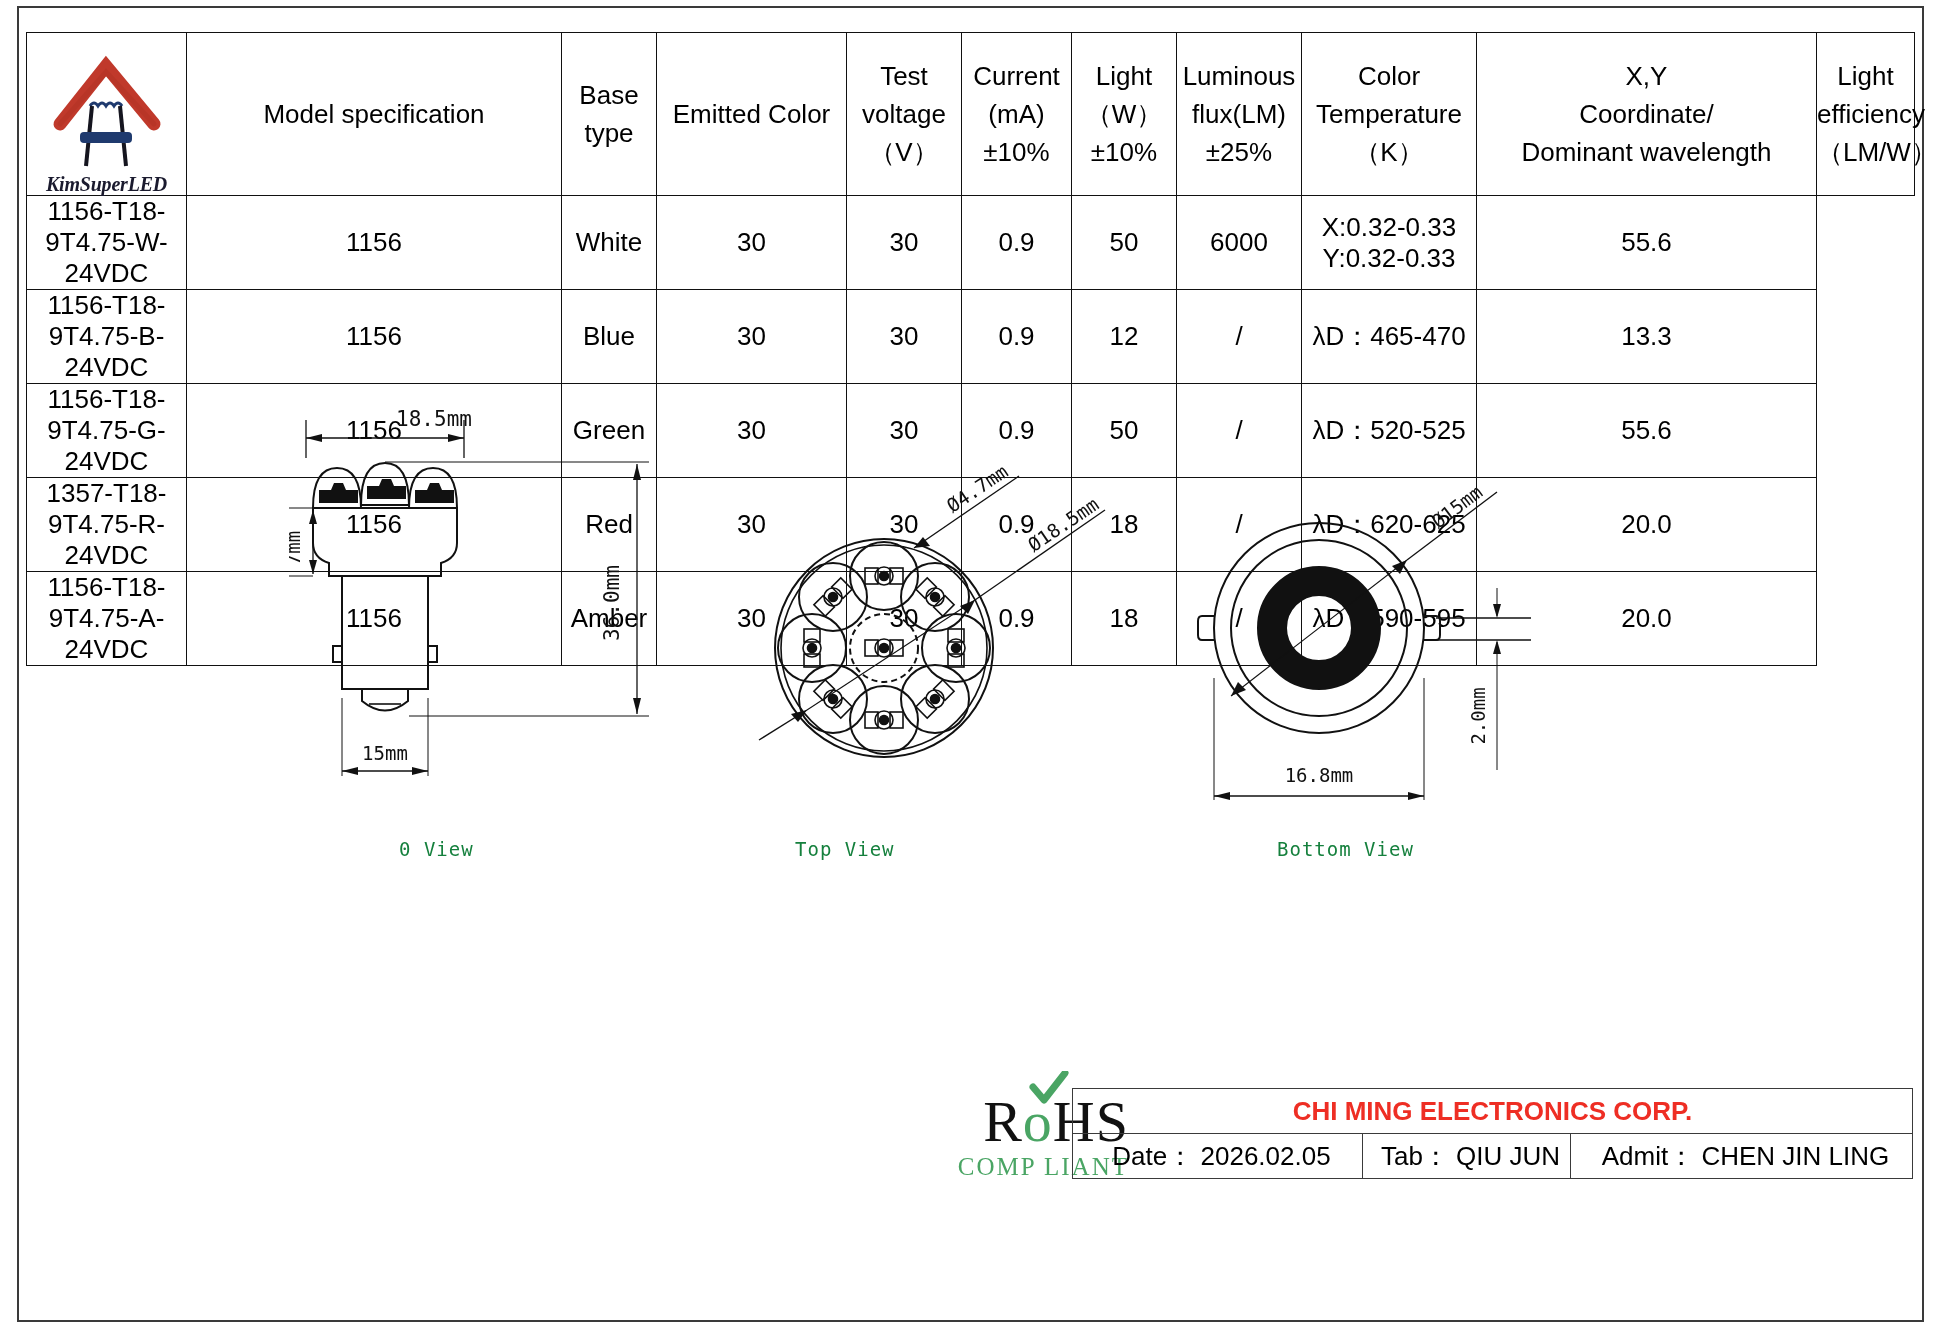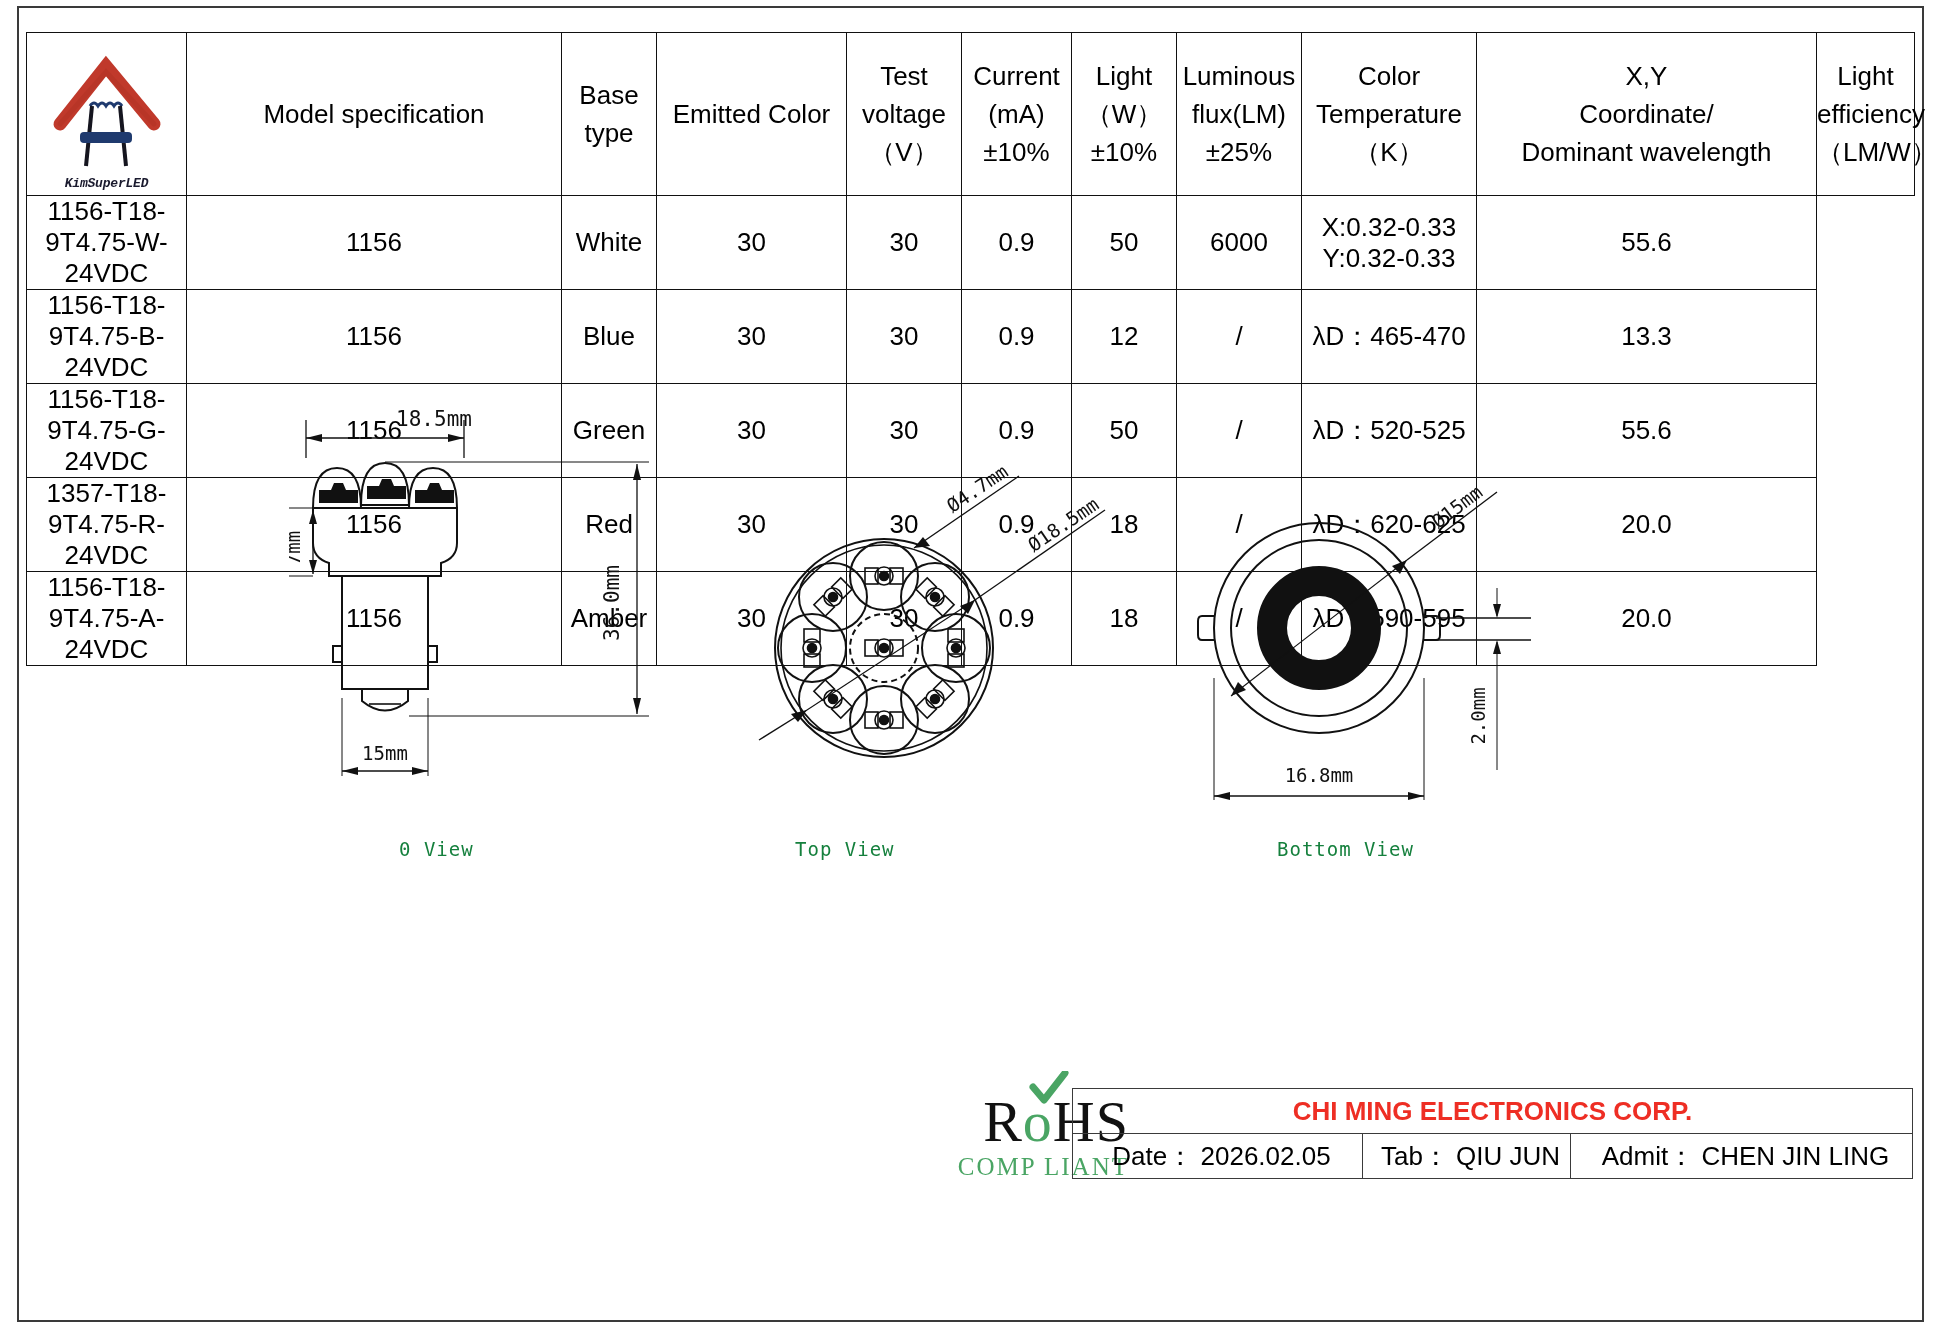--- a/index.html
+++ b/index.html
@@ -61,24 +61,24 @@
 
   
   .logo-box {
     position: relative;
     width: 130px;
     height: 140px;
     margin: 0 auto;
   }
   .logo-svg { display: block; }
   .logo-text {
-    font-family: Liberation Mono, monospace;
+    font-family: Liberation Serif, serif;
     font-style: italic;
     font-weight: bold;
-    font-size: 13px;
+    font-size: 20px;
     color: #1a1a2e;
     text-align: center;
     letter-spacing: -0.2px;
     margin-top: -4px;
   }
 
   
   #drawings {
     position: absolute;
     left: 0;

